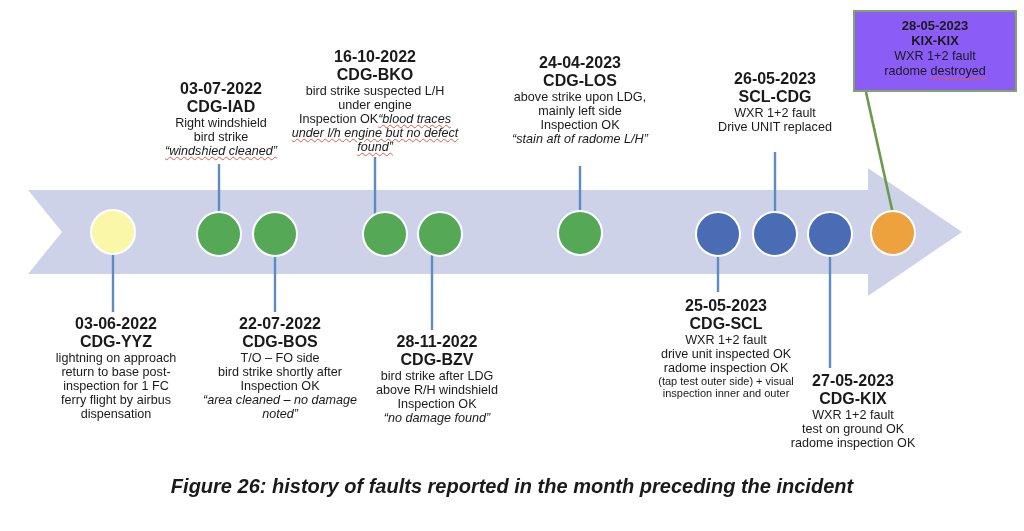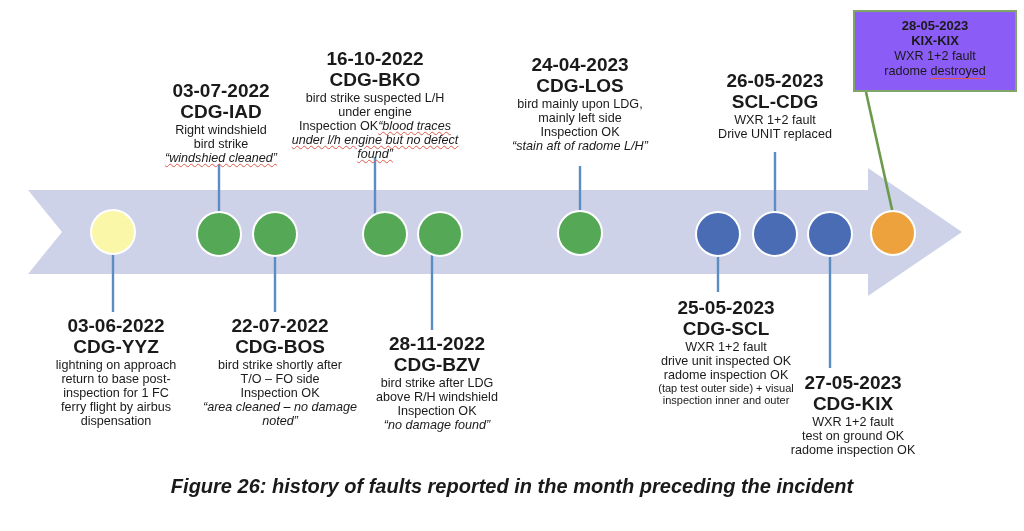--- a/index.html
+++ b/index.html
@@ -42,21 +42,21 @@
     text-align: center;
     line-height: 1.12;
     font-size: 12.6px;
     color: #1a1a1a;
     transform: translateX(-50%);
   }
   .label .date,
   .label .route {
     font-weight: bold;
     display: block;
-    font-size: 19px;
+    font-size: 16px;
   }
   .label .line { display: block; }
   .label .quote {
     display: block;
     font-style: italic;
   }
   .label .inline-quote {
     font-style: italic;
   }
   .label .small {
@@ -151,21 +151,21 @@
     <span class="date">16-10-2022</span>
     <span class="route">CDG-BKO</span>
     <span class="line">bird strike suspected L/H</span>
     <span class="line">under engine</span>
     <span class="line"><span>Inspection OK</span><span class="inline-quote spell">“blood traces under l/h engine but no defect found”</span></span>
   </div>
 
   <div class="label" style="left:580px; top:54px; width:200px;">
     <span class="date">24-04-2023</span>
     <span class="route">CDG-LOS</span>
-    <span class="line">bird mainly upon LDG,</span>
+    <span class="line">above strike upon LDG,</span>
     <span class="line">mainly left side</span>
     <span class="line">Inspection OK</span>
     <span class="quote">“stain aft of radome L/H”</span>
   </div>
 
   <div class="label" style="left:775px; top:70px; width:180px;">
     <span class="date">26-05-2023</span>
     <span class="route">SCL-CDG</span>
     <span class="line">WXR 1+2 fault</span>
     <span class="line">Drive UNIT replaced</span>
@@ -177,22 +177,22 @@
     <span class="line">lightning on approach</span>
     <span class="line">return to base post-</span>
     <span class="line">inspection for 1 FC</span>
     <span class="line">ferry flight by airbus</span>
     <span class="line">dispensation</span>
   </div>
 
   <div class="label" style="left:280px; top:315px; width:186px;">
     <span class="date">22-07-2022</span>
     <span class="route">CDG-BOS</span>
+    <span class="line">T/O – FO side</span>
     <span class="line">bird strike shortly after</span>
-    <span class="line">T/O – FO side</span>
     <span class="line">Inspection OK</span>
     <span class="quote">“area cleaned – no damage noted”</span>
   </div>
 
   <div class="label" style="left:437px; top:333px; width:175px;">
     <span class="date">28-11-2022</span>
     <span class="route">CDG-BZV</span>
     <span class="line">bird strike after LDG</span>
     <span class="line">above R/H windshield</span>
     <span class="line">Inspection OK</span>

